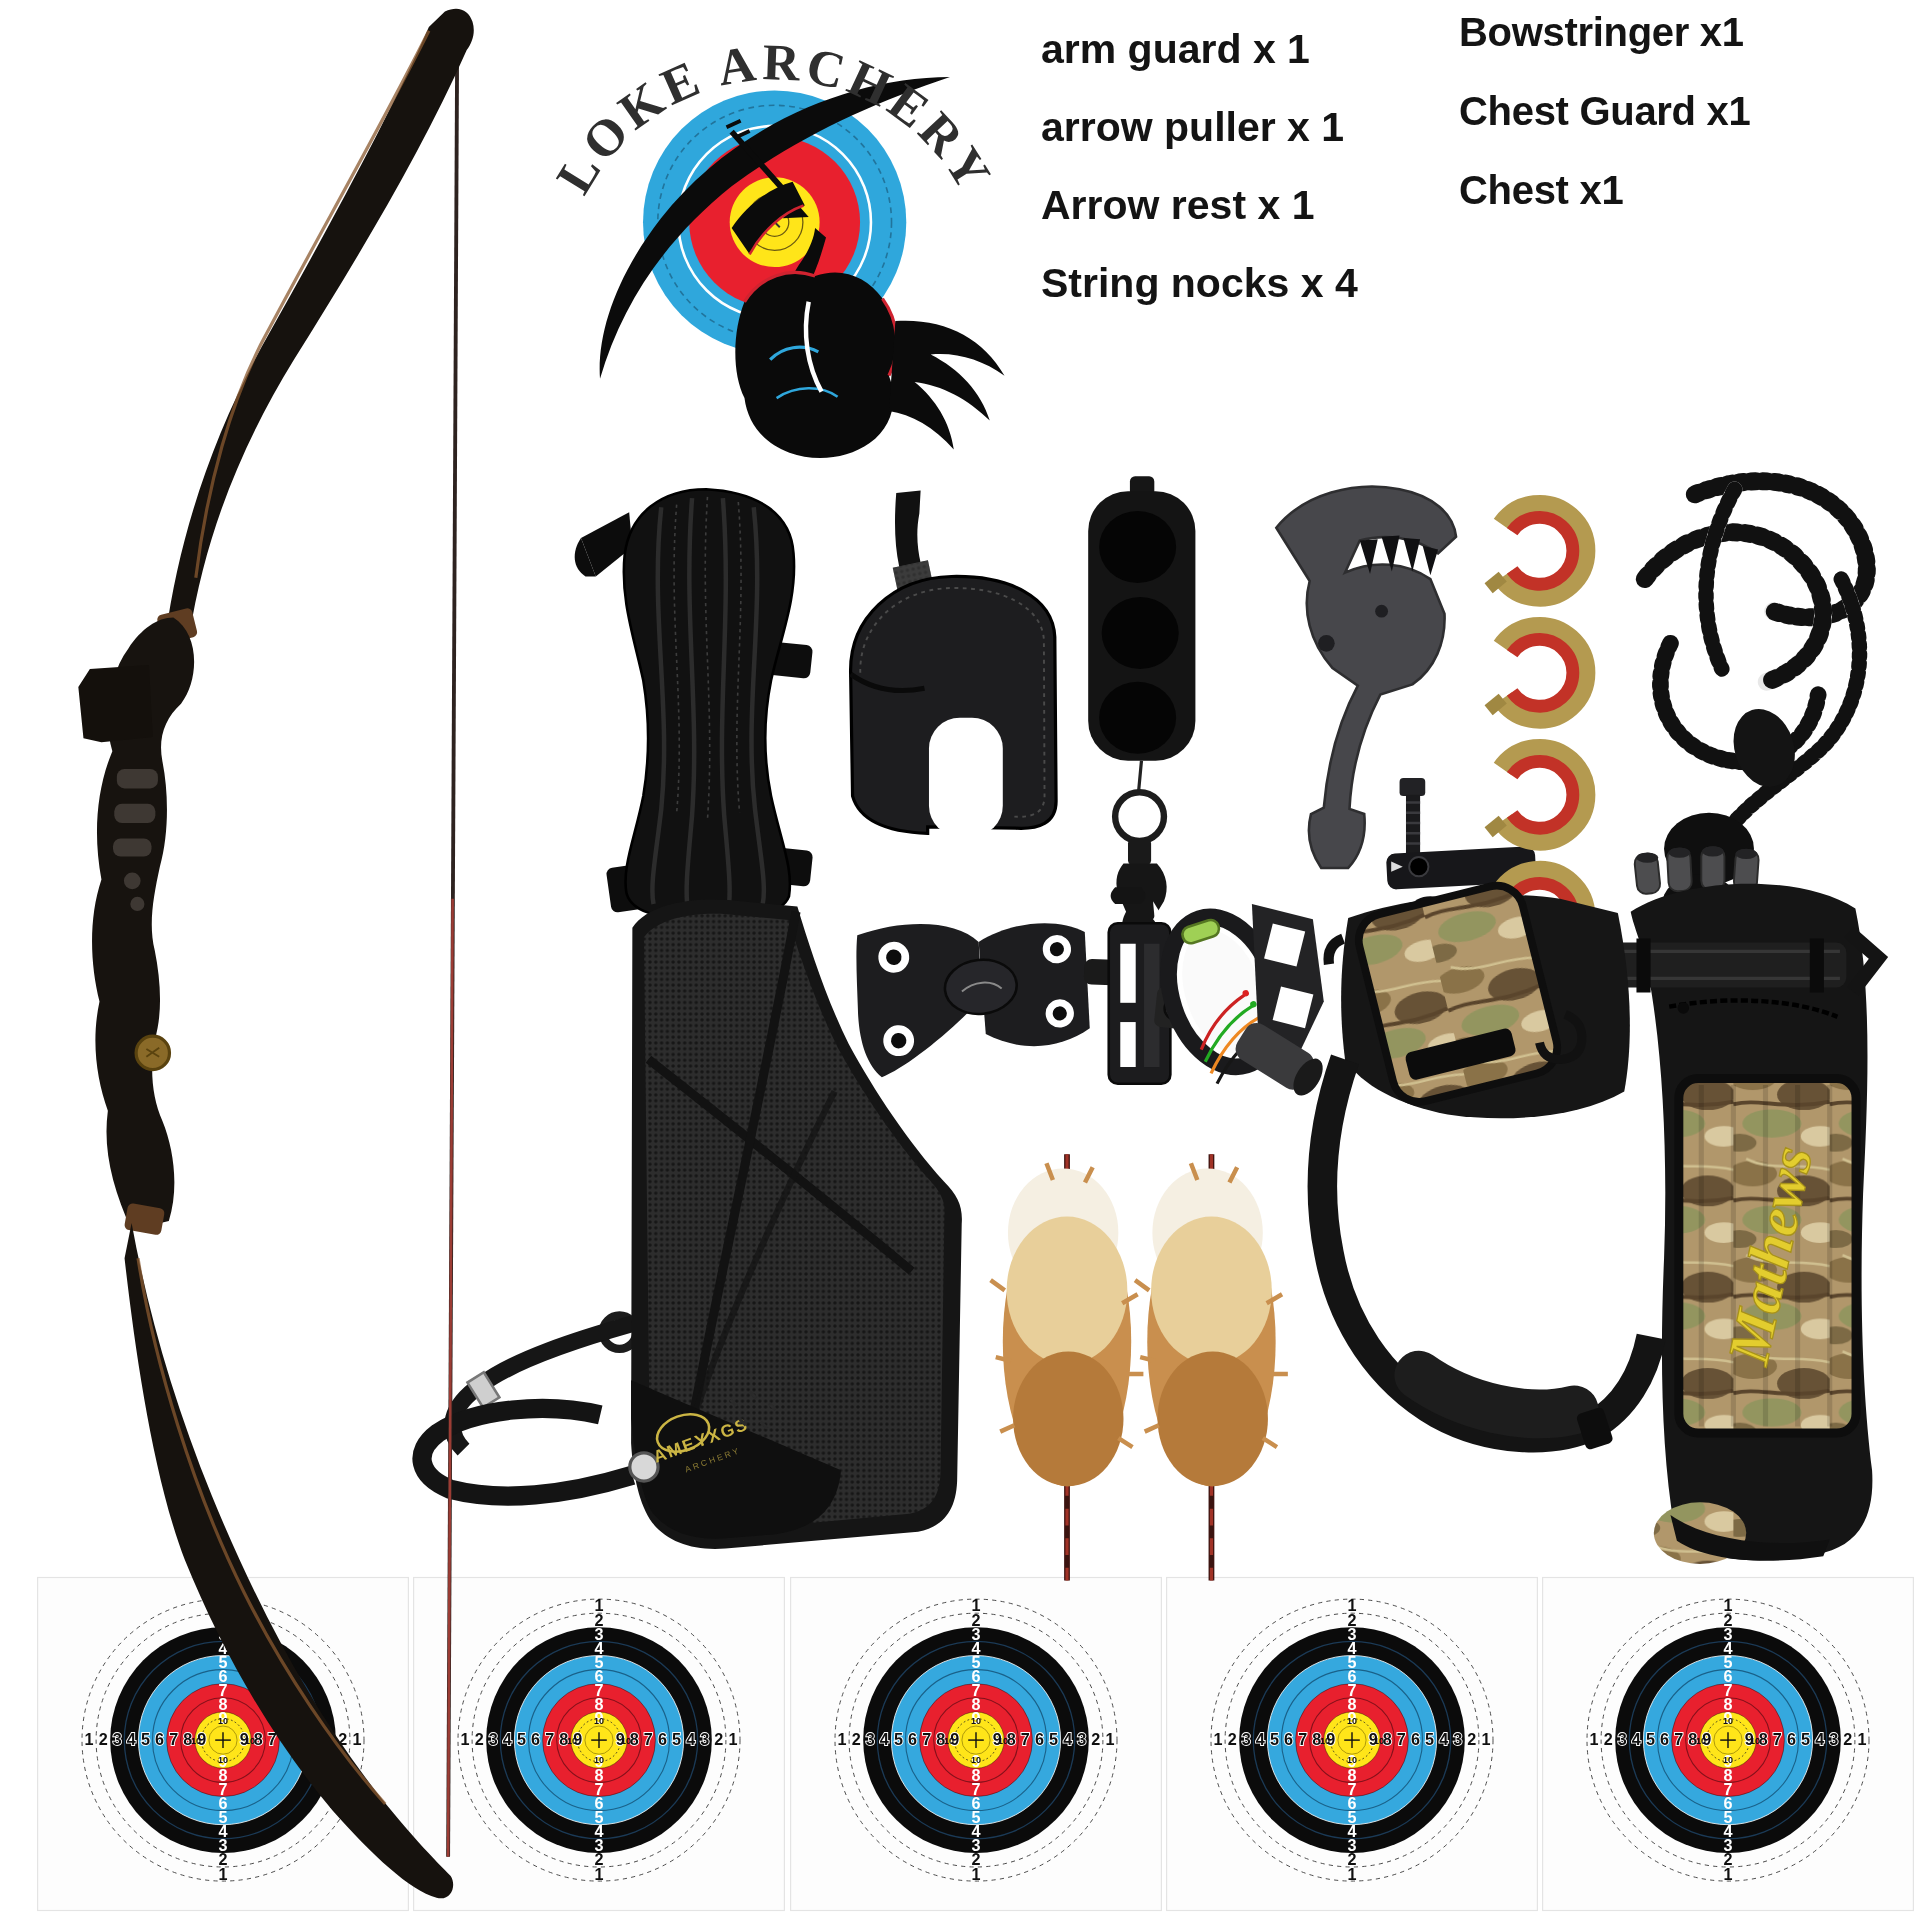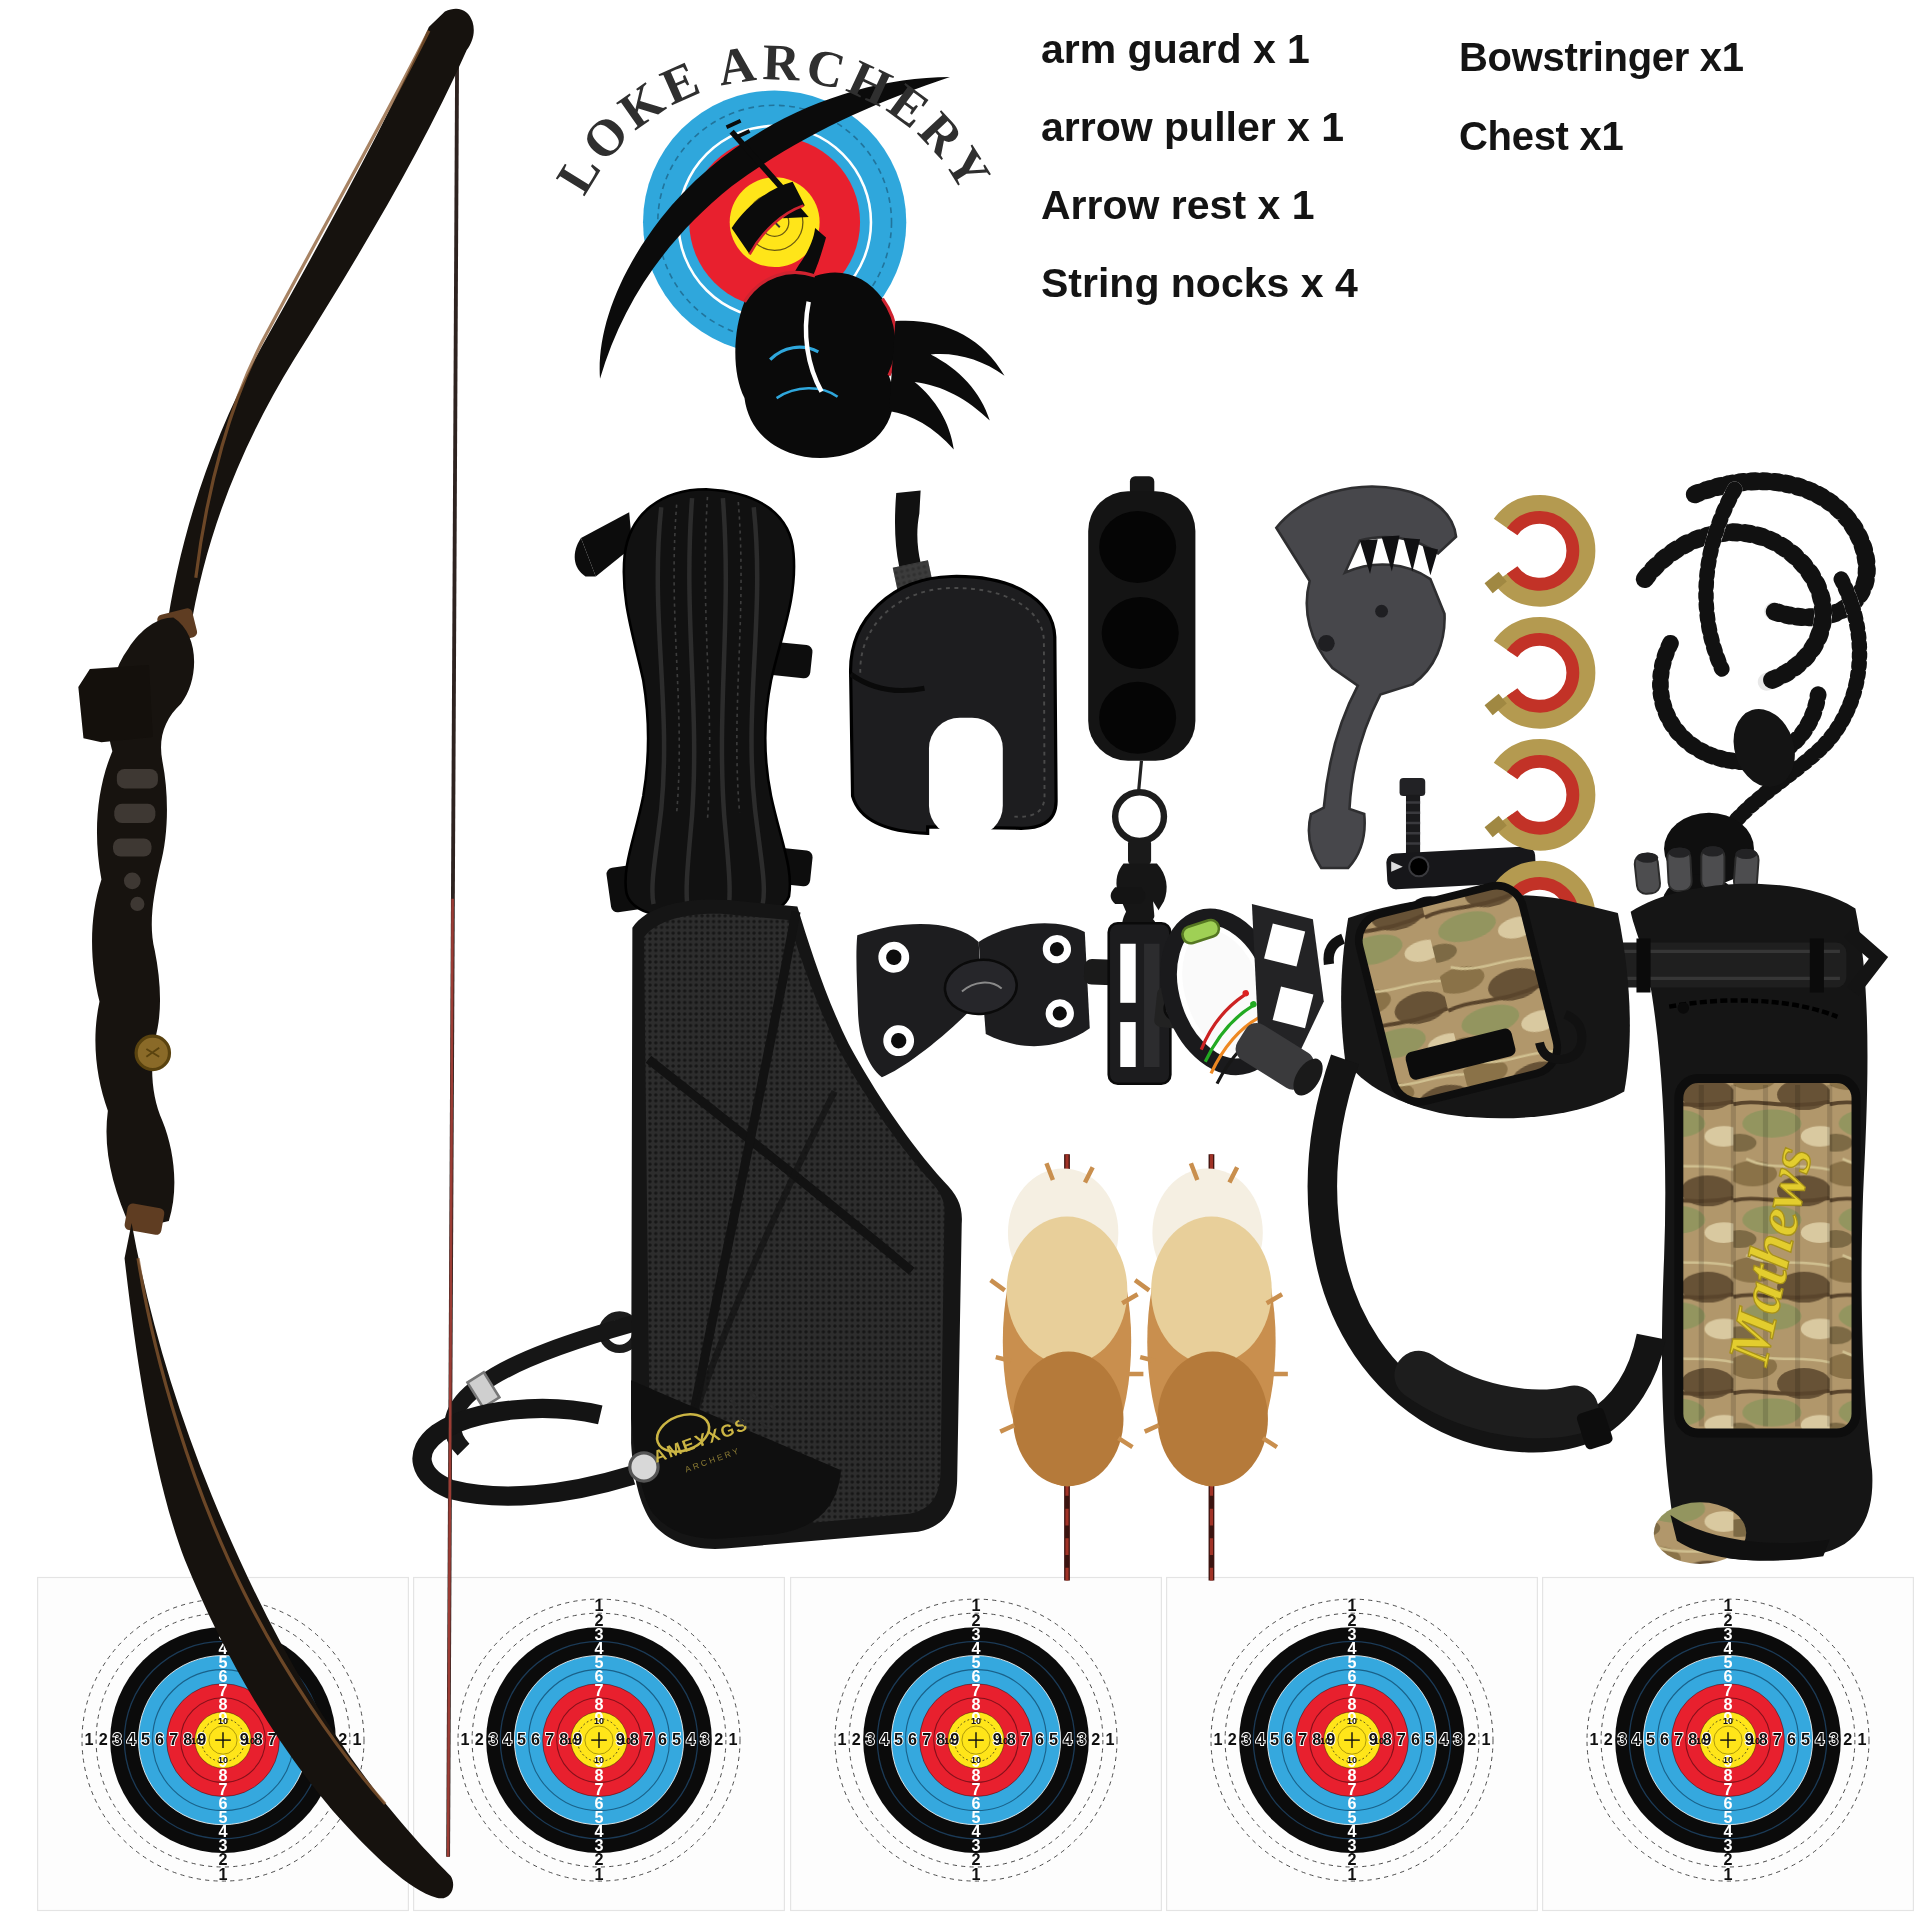--- a/index.html
+++ b/index.html
@@ -3,21 +3,21 @@
 <meta charset="utf-8">
 <style>
   html,body{margin:0;padding:0;}
   body{width:1926px;height:1926px;position:relative;background:#ffffff;overflow:hidden;
        font-family:"Liberation Sans",sans-serif;}
   svg{position:absolute;left:0;top:0;}
   .layer{position:absolute;left:0;top:0;width:1926px;height:1926px;}
   .col{position:absolute;display:flex;flex-direction:column;}
   .col .line{font:700 41px/60px "Liberation Sans",sans-serif;color:#141414;white-space:nowrap;}
   #list-left{left:1041px;top:19px;row-gap:18px;}
-  #list-right{left:1459px;top:27px;row-gap:19px;justify-content:space-between;}
+  #list-right{left:1459px;top:2px;row-gap:19px;justify-content:space-between;}
   #list-right .line{font-size:40px;letter-spacing:-0.3px;}
   .logo-box{position:absolute;left:539px;top:0px;width:488px;height:488px;}
   .target-paper{position:absolute;top:1567px;width:372px;height:354px;}
 </style>
 </head>
 <body>
 
 <svg class="target-paper" style="left:37px" viewBox="0 0 620 557">
     <rect x="1" y="1" width="618" height="555" fill="#fdfdfd" stroke="#e4e4e4" stroke-width="2"></rect>
     <circle cx="310" cy="272" r="235" fill="none" stroke="#454545" stroke-width="1.6" stroke-dasharray="7 7"></circle>
@@ -653,15 +653,16 @@
 </svg>
 
 <div id="list-left" class="col">
   <div class="line">arm guard x 1</div>
   <div class="line">arrow puller x 1</div>
   <div class="line">Arrow rest x 1</div>
   <div class="line">String nocks x 4</div>
 </div>
 <div id="list-right" class="col">
   <div class="line">Bowstringer x1</div>
+  <div class="line">Chest Guard x1</div>
   <div class="line">Chest x1</div>
 </div>
 
 
 </body></html>

